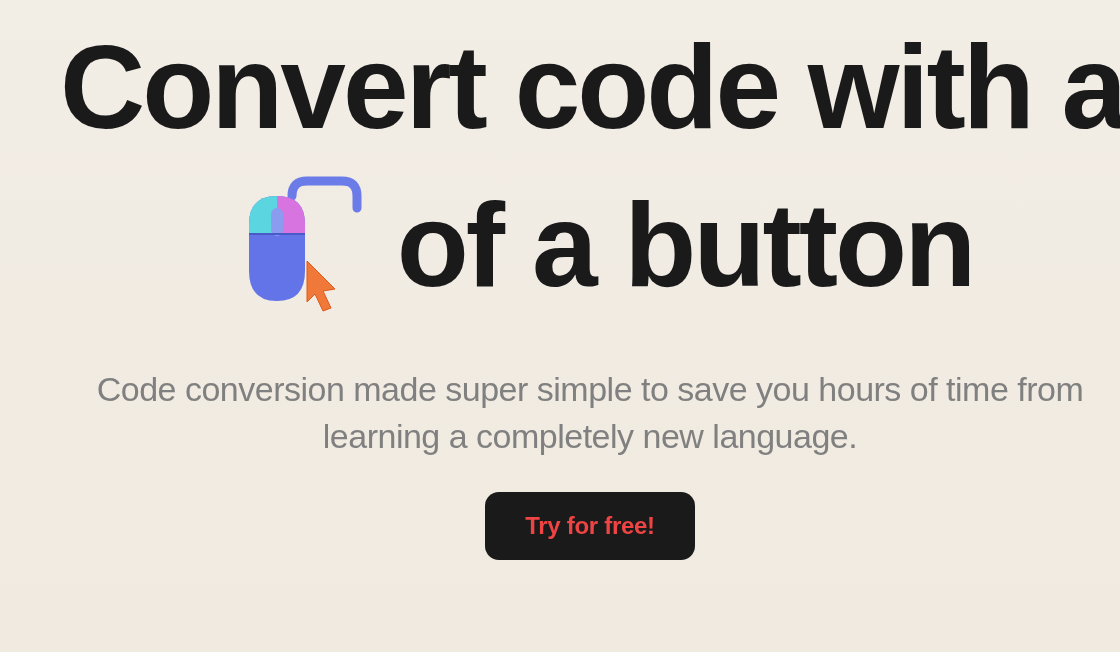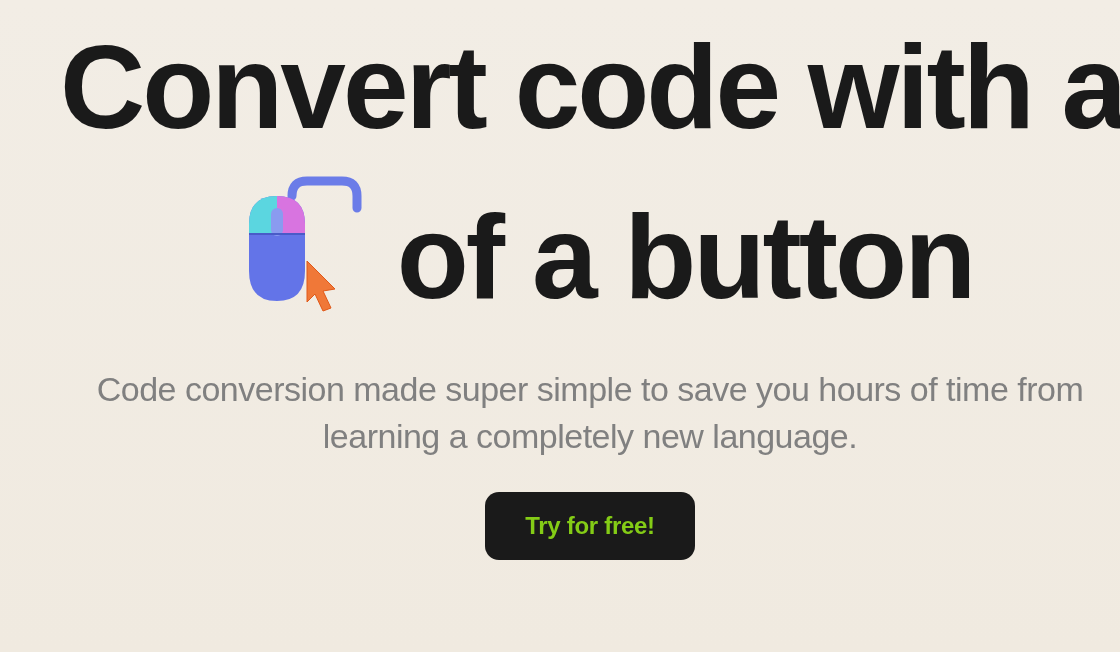--- a/index.html
+++ b/index.html
@@ -34,21 +34,21 @@
       margin-bottom: 40px;
       white-space: nowrap;
     }
     
     .hero-title-line1 {
       display: block;
     }
     
     .hero-title-line2 {
       display: flex;
-      align-items: flex-end;
+      align-items: center;
       justify-content: center;
       gap: 30px;
       margin-top: 10px;
     }
     
     .mouse-icon-wrapper {
       display: inline-flex;
       align-items: center;
       width: 160px;
       height: 160px;
@@ -61,21 +61,21 @@
       font-weight: 400;
       color: #808080;
       line-height: 1.4;
       margin-bottom: 31px;
       letter-spacing: -0.5px;
     }
     
     .cta-button {
       display: inline-block;
       background-color: #1a1a1a;
-      color: #84cc16;
+      color: #ef4444;
       font-size: 24px;
       font-weight: 700;
       padding: 20px 40px;
       border-radius: 14px;
       border: none;
       cursor: pointer;
       letter-spacing: -0.3px;
     }
   </style>
 </head>

